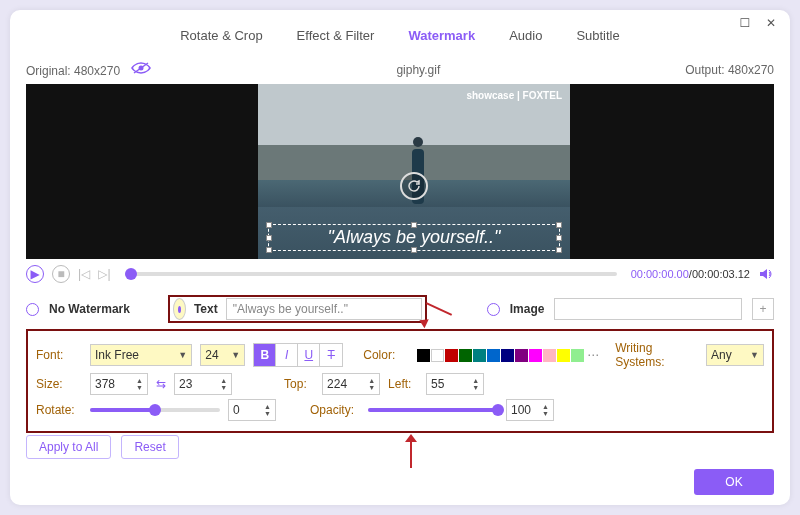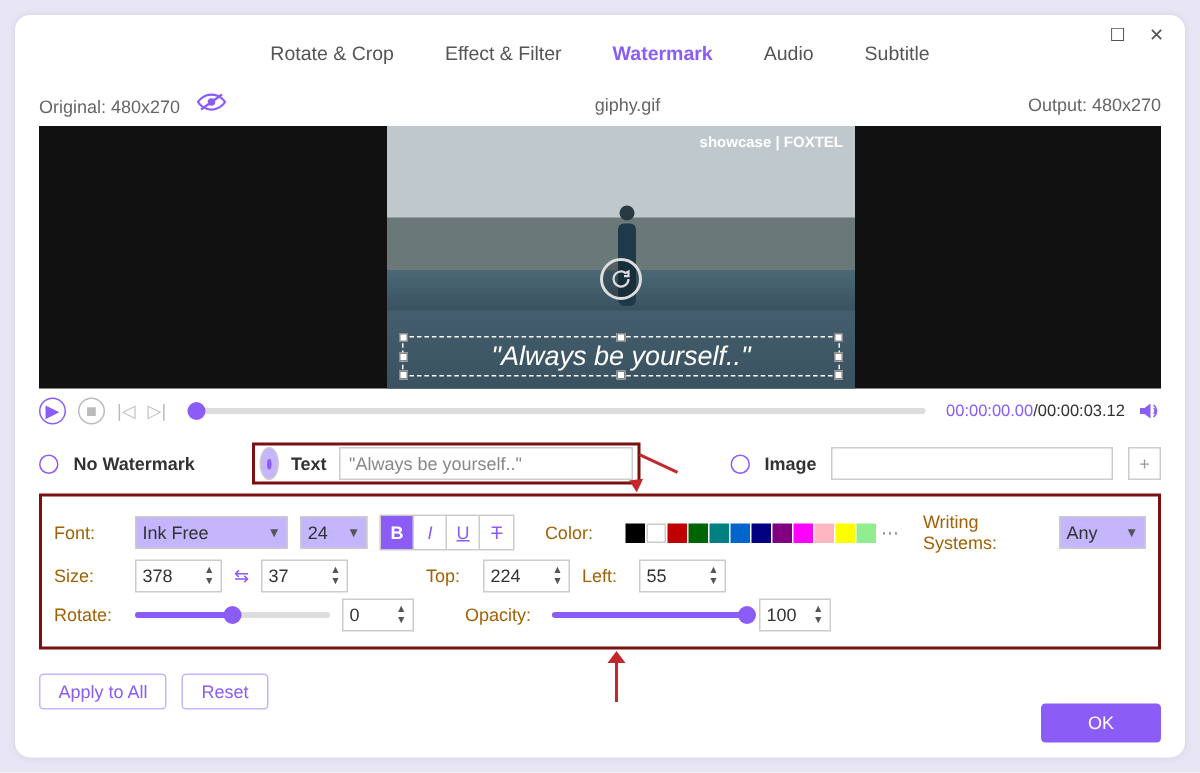--- a/index.html
+++ b/index.html
@@ -35,36 +35,36 @@
 .playbar .vol{color:#8b5cf6;width:16px;height:16px;}
 .wmrow{display:flex;align-items:center;gap:10px;padding:6px 16px;}
 .radio{width:13px;height:13px;border:1.5px solid #8b5cf6;border-radius:50%;display:inline-flex;align-items:center;justify-content:center;cursor:pointer;}
 .radio.sel::after{content:"";width:7px;height:7px;background:#8b5cf6;border-radius:50%;}
 .txtin{flex:0 0 196px;height:22px;border:1px solid #ccc;padding:0 6px;color:#888;display:flex;align-items:center;}
 .imgin{flex:1;height:22px;border:1px solid #ccc;}
 .addbtn{width:22px;height:22px;border:1px solid #ccc;display:flex;align-items:center;justify-content:center;color:#999;cursor:pointer;}
 .panelwrap{margin:0 16px;border:2px solid #7a1010;padding:6px 8px;}
 .panelwrap .r{display:flex;align-items:center;gap:8px;margin:4px 0;flex-wrap:nowrap;}
 .lbl{color:#a16207;min-width:46px;}
-.sel{height:22px;border:1px solid #ccc;background:#c4b5fd;padding:0 4px;display:flex;align-items:center;justify-content:space-between;cursor:pointer;}
+.sel{height:22px;border:1px solid #ccc;background:#fef9c3;padding:0 4px;display:flex;align-items:center;justify-content:space-between;cursor:pointer;}
 .sel .car{font-size:9px;color:#555;}
 .spin{width:58px;height:22px;border:1px solid #ccc;display:flex;align-items:center;padding:0 4px;justify-content:space-between;}
 .spin .arrs{display:flex;flex-direction:column;font-size:7px;line-height:7px;color:#555;cursor:pointer;}
 .fmt{display:flex;gap:0;border:1px solid #ccc;}
 .fmt .fb{width:22px;height:22px;display:flex;align-items:center;justify-content:center;cursor:pointer;color:#8b5cf6;font-style:italic;border-right:1px solid #ccc;}
 .fmt .fb:last-child{border-right:none;}
 .fmt .fb.act{background:#8b5cf6;color:#fff;}
 .swatches{display:flex;gap:1px;align-items:center;}
 .swatches .sw{width:13px;height:13px;cursor:pointer;}
 .swatches .sw.bd{border:1px solid #ccc;}
 .slider{flex:0 0 130px;height:4px;background:#ddd;border-radius:2px;position:relative;}
 .slider .fill{position:absolute;left:0;top:0;bottom:0;background:#8b5cf6;border-radius:2px;}
 .slider .kn{position:absolute;top:-4px;width:12px;height:12px;background:#8b5cf6;border-radius:50%;cursor:pointer;}
 .linkic{color:#8b5cf6;cursor:pointer;}
-.btnrow{display:flex;gap:10px;padding:16px 16px 0;}
+.btnrow{display:flex;gap:10px;padding:2px 16px 0;}
 .btn{height:24px;padding:0 12px;border:1px solid #c4b5fd;border-radius:3px;background:#fff;color:#8b5cf6;display:flex;align-items:center;cursor:pointer;font-size:12px;}
 .footrow{position:absolute;bottom:10px;right:16px;display:flex;gap:26px;margin-top:32px;}
 .pbtn2{width:80px;height:26px;border:none;border-radius:3px;background:#8b5cf6;color:#fff;cursor:pointer;font-size:12px;}
 .arrowline{position:absolute;background:#c1272d;z-index:5;}
 .arrowhead{position:absolute;width:0;height:0;z-index:5;}
 .hlbox{border:2px solid #7a1010;padding:1px 3px;display:flex;align-items:center;gap:8px;}
 </style>
 </head>
 <body>
 
@@ -200,21 +200,21 @@
       <span class="lbl">Size:</span>
       <span class="spin">
           <span>378</span>
           <span class="arrs">
             <span>▲</span>
             <span>▼</span>
           </span>
         </span>
       <span class="linkic">⇆</span>
       <span class="spin">
-          <span>37</span>
+          <span>23</span>
           <span class="arrs">
             <span>▲</span>
             <span>▼</span>
           </span>
         </span>
       <span style="width:36px"></span>
       <span class="lbl" style="min-width:30px">Top:</span>
       <span class="spin">
           <span>224</span>
           <span class="arrs">

